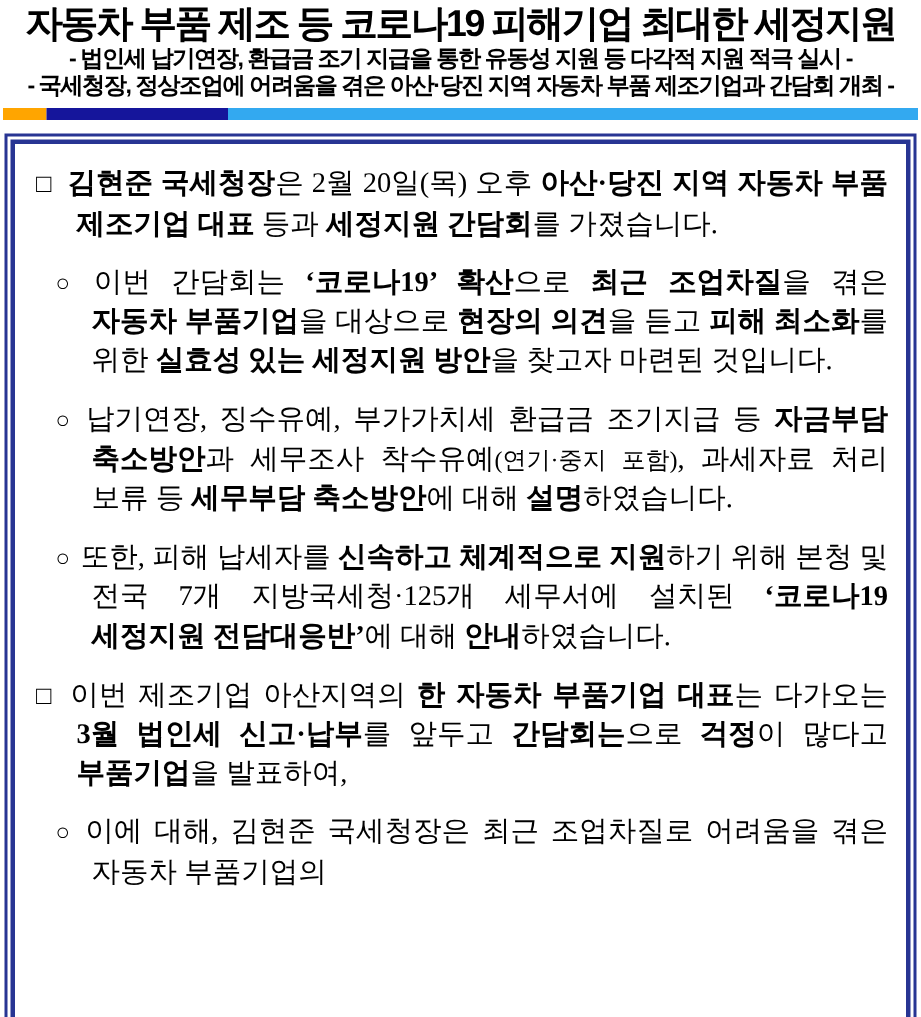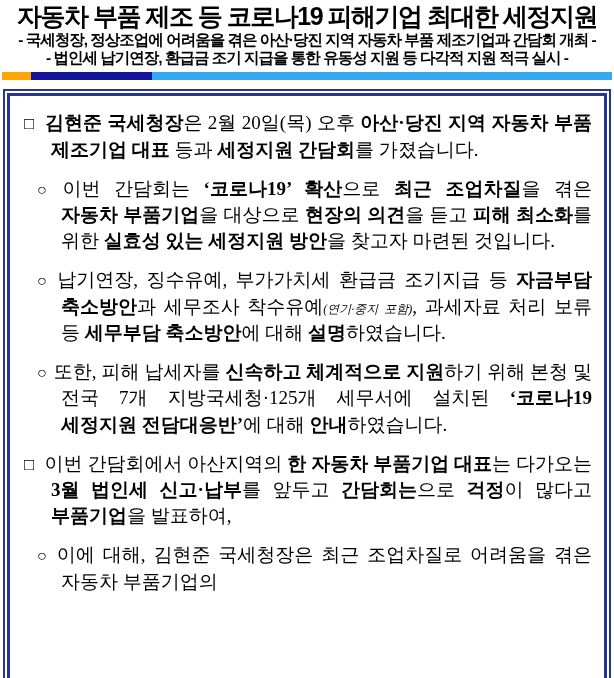--- a/index.html
+++ b/index.html
@@ -61,43 +61,43 @@
     text-align: justify;
     word-break: keep-all;
     margin-bottom: 13px;
   }
   .para.top { padding-left: 27px; text-indent: -27px; }
   .para.sub { margin-left: 13px; padding-left: 24px; text-indent: -24px; }
   .para .marker { display: inline; }
   .para.top .marker { font-size: 17px; padding-right: 10px; }
   .para.sub .marker { font-size: 16px; padding-right: 7px; }
   .bold { font-weight: bold; }
-  .small { font-size: 12px; font-style: italic; }
+  .small { font-size: 16px; }
 </style>
 </head>
 <body>
 
 <div class="page">
 
   <div class="hdr">
     <div class="hdr-title">자동차 부품 제조 등 코로나19 피해기업 최대한 세정지원</div>
+    <div class="hdr-sub">- 법인세 납기연장, 환급금 조기 지급을 통한 유동성 지원 등 다각적 지원 적극 실시 -</div>
     <div class="hdr-sub">- 국세청장, 정상조업에 어려움을 겪은 아산·당진 지역 자동차 부품 제조기업과 간담회 개최 -</div>
-    <div class="hdr-sub">- 법인세 납기연장, 환급금 조기 지급을 통한 유동성 지원 등 다각적 지원 적극 실시 -</div>
   </div>
 
   <div class="rule">
     <div class="seg-orange" style="background: rgb(255, 165, 0);"></div>
     <div class="seg-navy" style="background: rgb(21, 21, 155);"></div>
     <div class="seg-blue" style="background: rgb(51, 169, 240);"></div>
   </div>
 
   <div class="box-outer" style="border-color: rgb(40, 53, 147);">
     <div class="box-inner" style="border-color: rgb(40, 53, 147);">
         <div class="para top"><span class="marker">□</span><span><span class="bold">김현준 국세청장</span><span>은 2월 20일(목) 오후 </span><span class="bold">아산·당진 지역 자동차 부품 제조기업 대표</span><span> 등과 </span><span class="bold">세정지원 간담회</span><span>를 가졌습니다.</span></span></div>
         <div class="para sub"><span class="marker">○</span><span><span>이번 간담회는 </span><span class="bold">‘코로나19’ 확산</span><span>으로 </span><span class="bold">최근 조업차질</span><span>을 겪은 </span><span class="bold">자동차 부품기업</span><span>을 대상으로 </span><span class="bold">현장의 의견</span><span>을 듣고 </span><span class="bold">피해 최소화</span><span>를 위한 </span><span class="bold">실효성 있는 세정지원 방안</span><span>을 찾고자 마련된 것입니다.</span></span></div>
         <div class="para sub"><span class="marker">○</span><span><span>납기연장, 징수유예, 부가가치세 환급금 조기지급 등 </span><span class="bold">자금부담 축소방안</span><span>과 세무조사 착수유예</span><span class="small">(연기·중지 포함)</span><span>, 과세자료 처리 보류 등 </span><span class="bold">세무부담 축소방안</span><span>에 대해 </span><span class="bold">설명</span><span>하였습니다.</span></span></div>
         <div class="para sub"><span class="marker">○</span><span><span>또한, 피해 납세자를 </span><span class="bold">신속하고 체계적으로 지원</span><span>하기 위해 본청 및 전국 7개 지방국세청·125개 세무서에 설치된 </span><span class="bold">‘코로나19 세정지원 전담대응반’</span><span>에 대해 </span><span class="bold">안내</span><span>하였습니다.</span></span></div>
-        <div class="para top"><span class="marker">□</span><span><span>이번 간담회에서 아산지역의 </span><span class="bold">한 자동차 부품기업 대표</span><span>는 다가오는 </span><span class="bold">3월 법인세 신고·납부</span><span>를 앞두고 </span><span class="bold">간담회는</span><span>으로 </span><span class="bold">걱정</span><span>이 많다고 </span><span class="bold">부품기업</span><span>을 발표하여,</span></span></div>
+        <div class="para top"><span class="marker">□</span><span><span>이번 제조기업 아산지역의 </span><span class="bold">한 자동차 부품기업 대표</span><span>는 다가오는 </span><span class="bold">3월 법인세 신고·납부</span><span>를 앞두고 </span><span class="bold">간담회는</span><span>으로 </span><span class="bold">걱정</span><span>이 많다고 </span><span class="bold">부품기업</span><span>을 발표하여,</span></span></div>
         <div class="para sub"><span class="marker">○</span><span><span>이에 대해, 김현준 국세청장은 최근 조업차질로 어려움을 겪은 자동차 부품기업의 </span></span></div>
       </div>
   </div>
 
 </div>
 
 </body></html>

